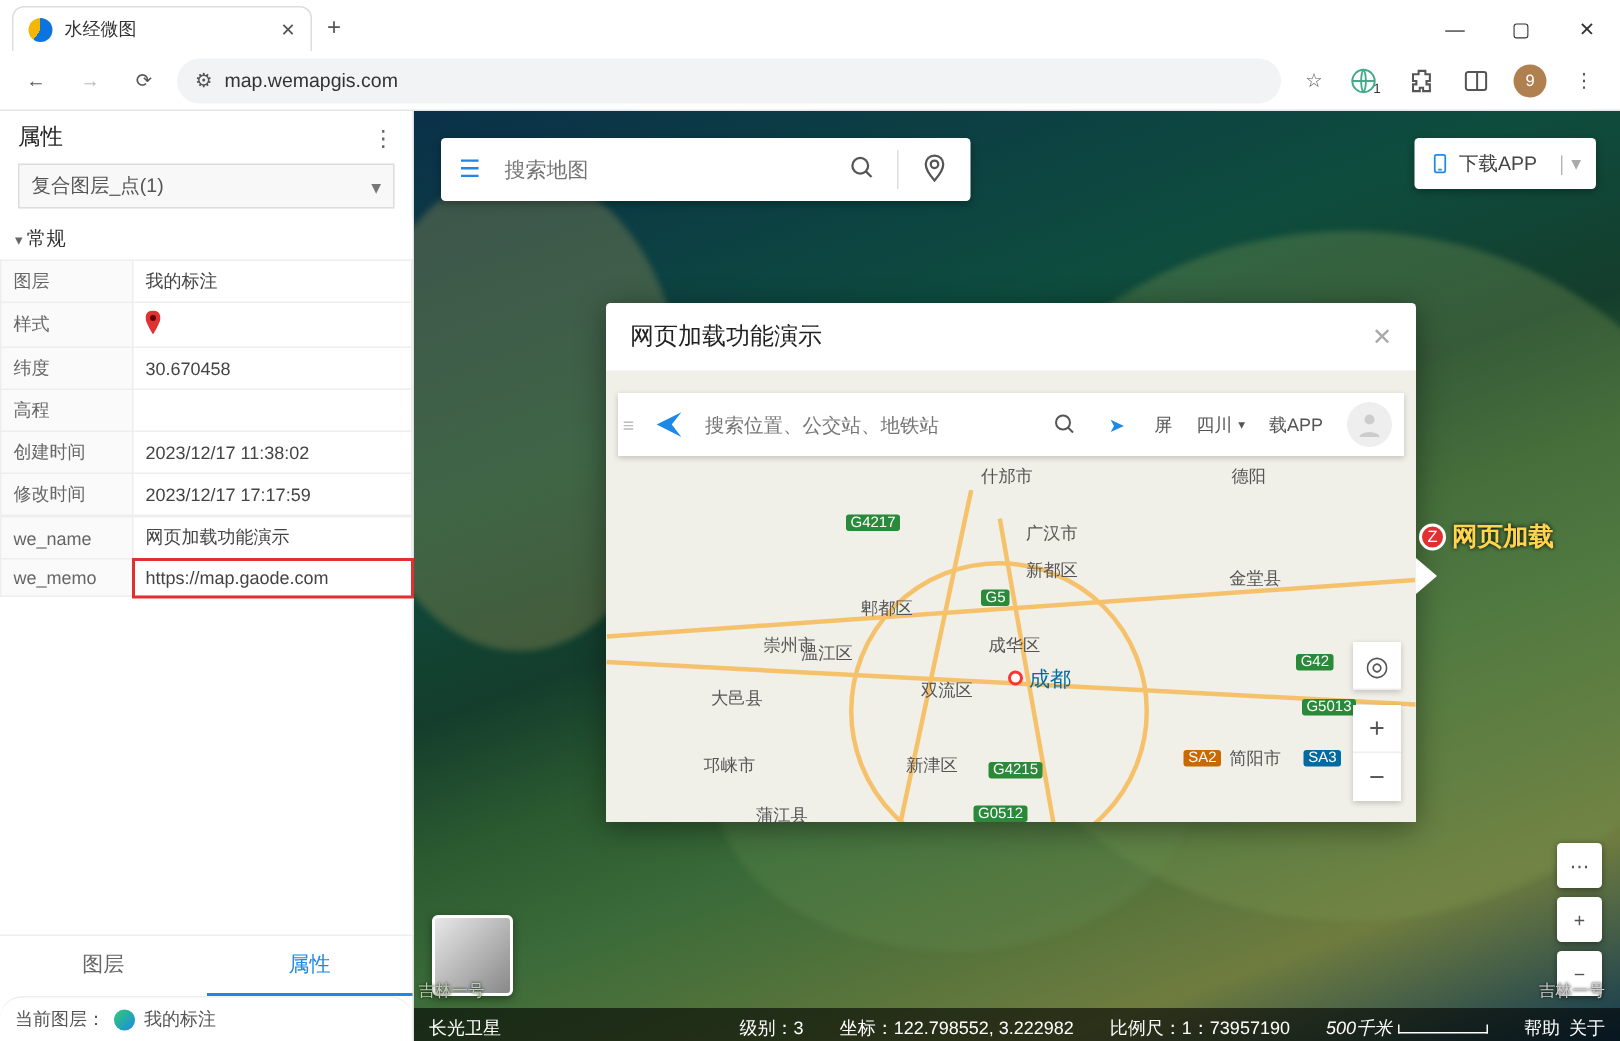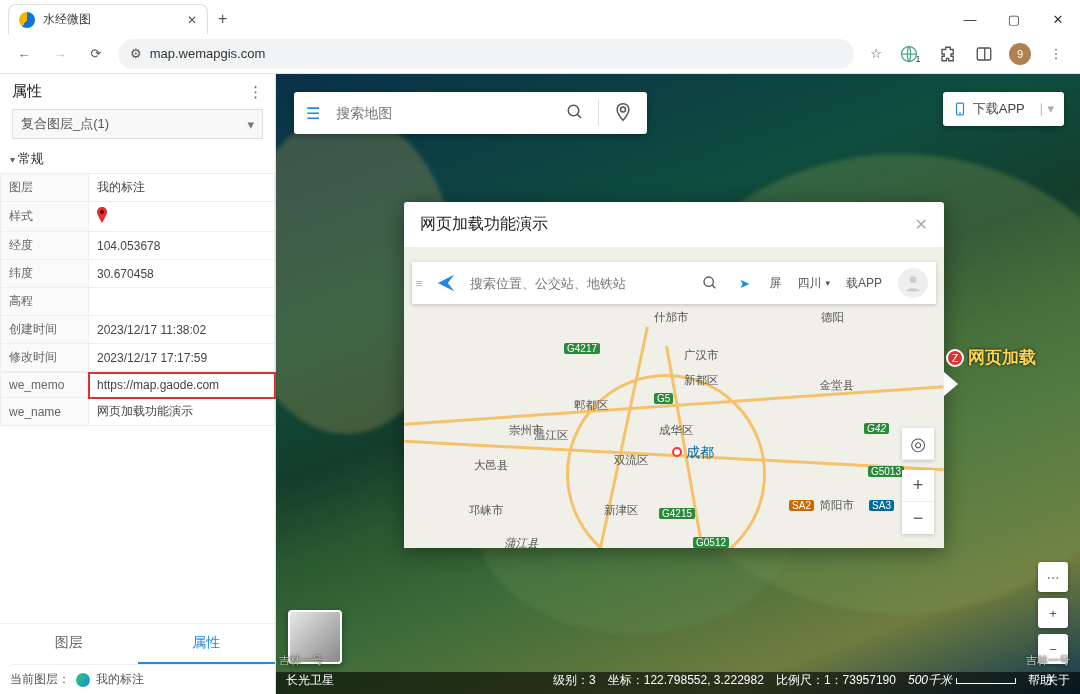--- a/index.html
+++ b/index.html
@@ -79,21 +79,21 @@
   
   .marker { position:absolute; top:272px; right:44px; display:flex; align-items:center; }
   .marker-pin { width:18px;height:18px;border-radius:50%;background:#e03030;border:2px solid #fff;display:flex;align-items:center;justify-content:center;color:#fff;font-size:11px; }
   .marker-text { margin-left:4px;color:#ffd54f;font-weight:bold;font-size:17px;text-shadow:0 0 3px #000; }
   
   .thumb { position:absolute; left:12px; bottom:30px; width:54px;height:54px; background:linear-gradient(135deg,#e8e8e8,#888); border:2px solid #fff; border-radius:4px; box-shadow:0 2px 6px rgba(0,0,0,.4); }
   
   .right-tools { position:absolute; right:12px; bottom:30px; display:flex; flex-direction:column; gap:6px; }
   .right-tools .tool { width:30px;height:30px;background:#fff;border-radius:3px;display:flex;align-items:center;justify-content:center;box-shadow:0 1px 4px rgba(0,0,0,.4);color:#555; }
   
-  .statusbar { position:absolute; left:0; right:0; bottom:0; height:22px; background:rgba(0,0,0,.6); color:#fff; font-size:12px; display:flex; align-items:flex-start; padding:0 10px; gap:12px; }
+  .statusbar { position:absolute; left:0; right:0; bottom:0; height:22px; background:rgba(0,0,0,.6); color:#fff; font-size:12px; display:flex; align-items:flex-end; padding:0 10px; gap:24px; }
   .statusbar .spacer { flex:1; }
   .statusbar .scale { display:flex;align-items:center;gap:4px;font-style:italic; }
   .statusbar .scale .bar { width:60px;height:6px;border:1px solid #fff;border-top:none; }
   .attrib { position:absolute; right:10px; bottom:26px; color:#ccc; font-size:11px; text-shadow:0 0 2px #000; }
   .attrib2 { position:absolute; left:3px; bottom:26px; color:#b8cfa8; font-size:11px; text-shadow:0 0 2px #000; }
 </style>
 </head>
 <body>
 
 <div class="titlebar">
@@ -162,50 +162,46 @@
             <td>我的标注</td>
           </tr>
       <tr>
             <td class="k">样式</td>
             <td><span class="pin-icon"><svg viewBox="0 0 10 16">
                   <path d="M5 0C2 0 0 2 0 5c0 3 5 11 5 11s5-8 5-11c0-3-2-5-5-5z" fill="#d33"></path>
                   <circle cx="5" cy="5" r="2" fill="#600"></circle>
                 </svg></span></td>
           </tr>
       <tr>
-            <td class="k">经度</td>
-            <td>104.053678</td>
-          </tr>
-      <tr>
             <td class="k">纬度</td>
             <td>30.670458</td>
           </tr>
       <tr>
             <td class="k">高程</td>
             <td></td>
           </tr>
       <tr>
             <td class="k">创建时间</td>
             <td>2023/12/17  11:38:02</td>
           </tr>
       <tr>
             <td class="k">修改时间</td>
             <td>2023/12/17  17:17:59</td>
           </tr>
     </tbody>
       </table>
     <table class="props">
       <tbody>
           <tr>
+            <td class="k">we_name</td>
+            <td>网页加载功能演示</td>
+          </tr>
+      <tr>
             <td class="k">we_memo</td>
             <td class="memo-highlight">https://map.gaode.com</td>
-          </tr>
-      <tr>
-            <td class="k">we_name</td>
-            <td>网页加载功能演示</td>
           </tr>
     </tbody>
       </table>
 
     <div class="side-tabs">
       <div>图层</div>
       <div class="active">属性</div>
     </div>
     <div class="side-status">
       <span>当前图层：</span>
@@ -302,28 +298,28 @@
         <span class="gaode-label" style="top:150px;left:170px;">郫都区</span>
         <span class="gaode-label" style="top:180px;left:130px;">温江区</span>
         <span class="gaode-label" style="top:175px;left:255px;">成华区</span>
         <span class="gaode-label" style="top:205px;left:210px;">双流区</span>
         <span class="gaode-city" style="top:196px;left:282px;">成都</span>
         <span class="gaode-target" style="top:199px;left:268px;"></span>
         <span class="gaode-label" style="top:175px;left:105px;">崇州市</span>
         <span class="gaode-label" style="top:210px;left:70px;">大邑县</span>
         <span class="gaode-label" style="top:255px;left:65px;">邛崃市</span>
         <span class="gaode-label" style="top:255px;left:200px;">新津区</span>
-        <span class="gaode-label" style="top:288px;left:100px;font-style:italic;">蒲江县</span>
+        <span class="gaode-label" style="top:288px;left:100px;">蒲江县</span>
         <span class="gaode-label" style="top:250px;right:90px;">简阳市</span>
 
         <span class="gaode-rlabel" style="top:145px;left:250px;">G5</span>
-        <span class="gaode-rlabel" style="top:175px;right:55px;font-style:italic;">G42</span>
+        <span class="gaode-rlabel" style="top:188px;right:55px;">G42</span>
         <span class="gaode-rlabel" style="top:95px;left:160px;">G4217</span>
         <span class="gaode-rlabel" style="top:260px;left:255px;">G4215</span>
-        <span class="gaode-rlabel" style="top:289px;left:245px;margin-left:44px;">G0512</span>
+        <span class="gaode-rlabel" style="top:289px;left:245px;">G0512</span>
         <span class="gaode-rlabel" style="top:218px;right:40px;">G5013</span>
         <span class="gaode-rlabel" style="top:252px;right:130px;background:#c96a00;">SA2</span>
         <span class="gaode-rlabel" style="top:252px;right:50px;background:#0369a1;">SA3</span>
 
         <div class="gaode-ctrl" style="top:180px;">
             <div>◎</div>
           </div>
         <div class="gaode-ctrl" style="top:222px;">
           <div>+</div>
           <div style="border:none;">−</div>

